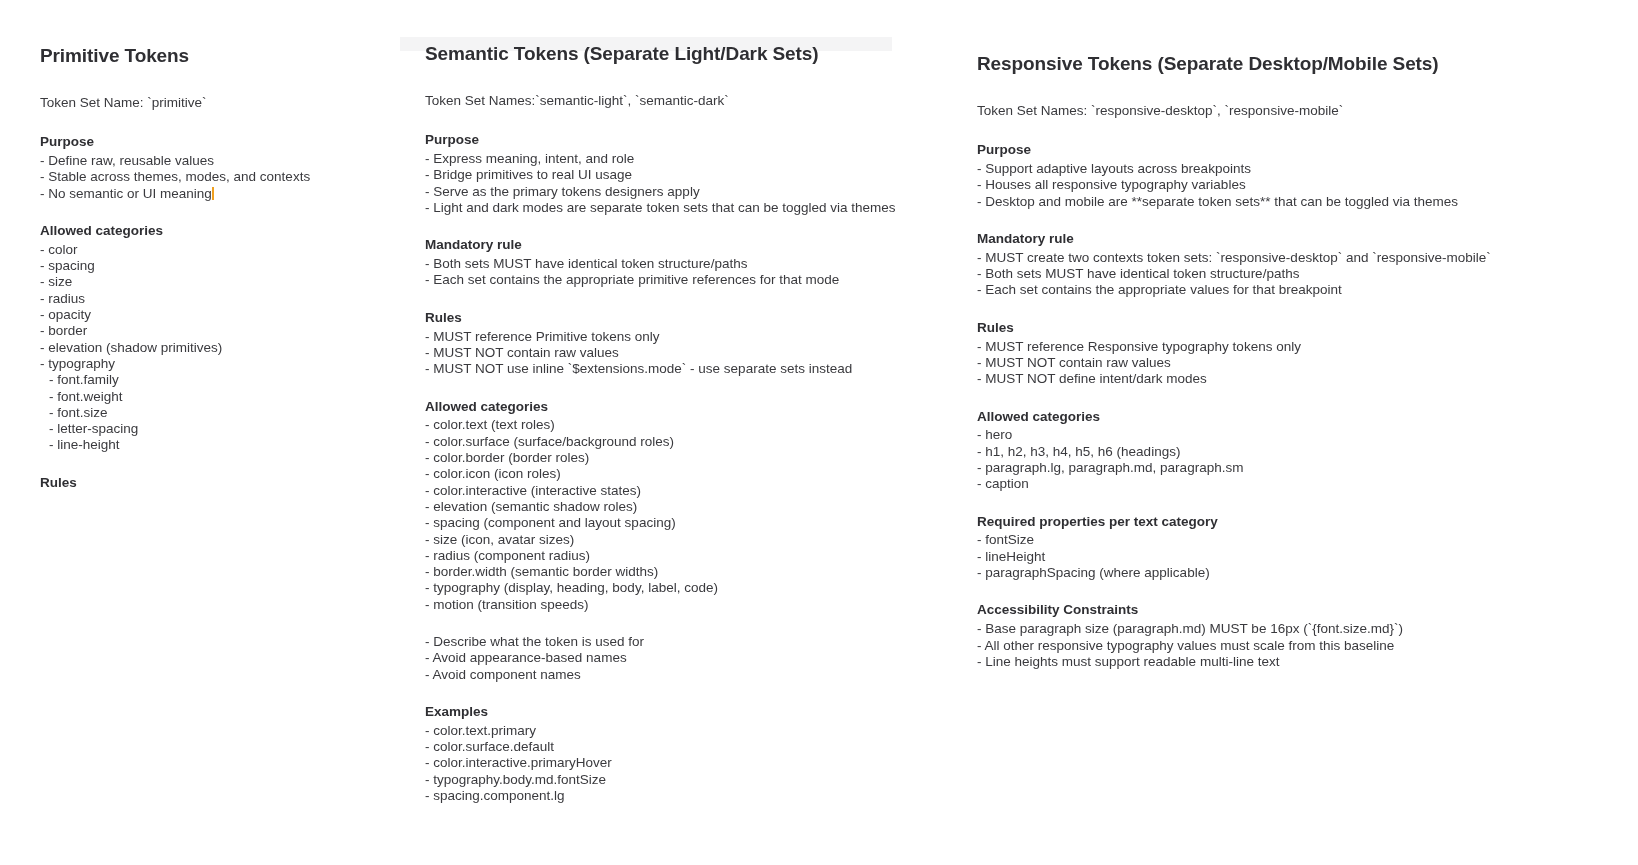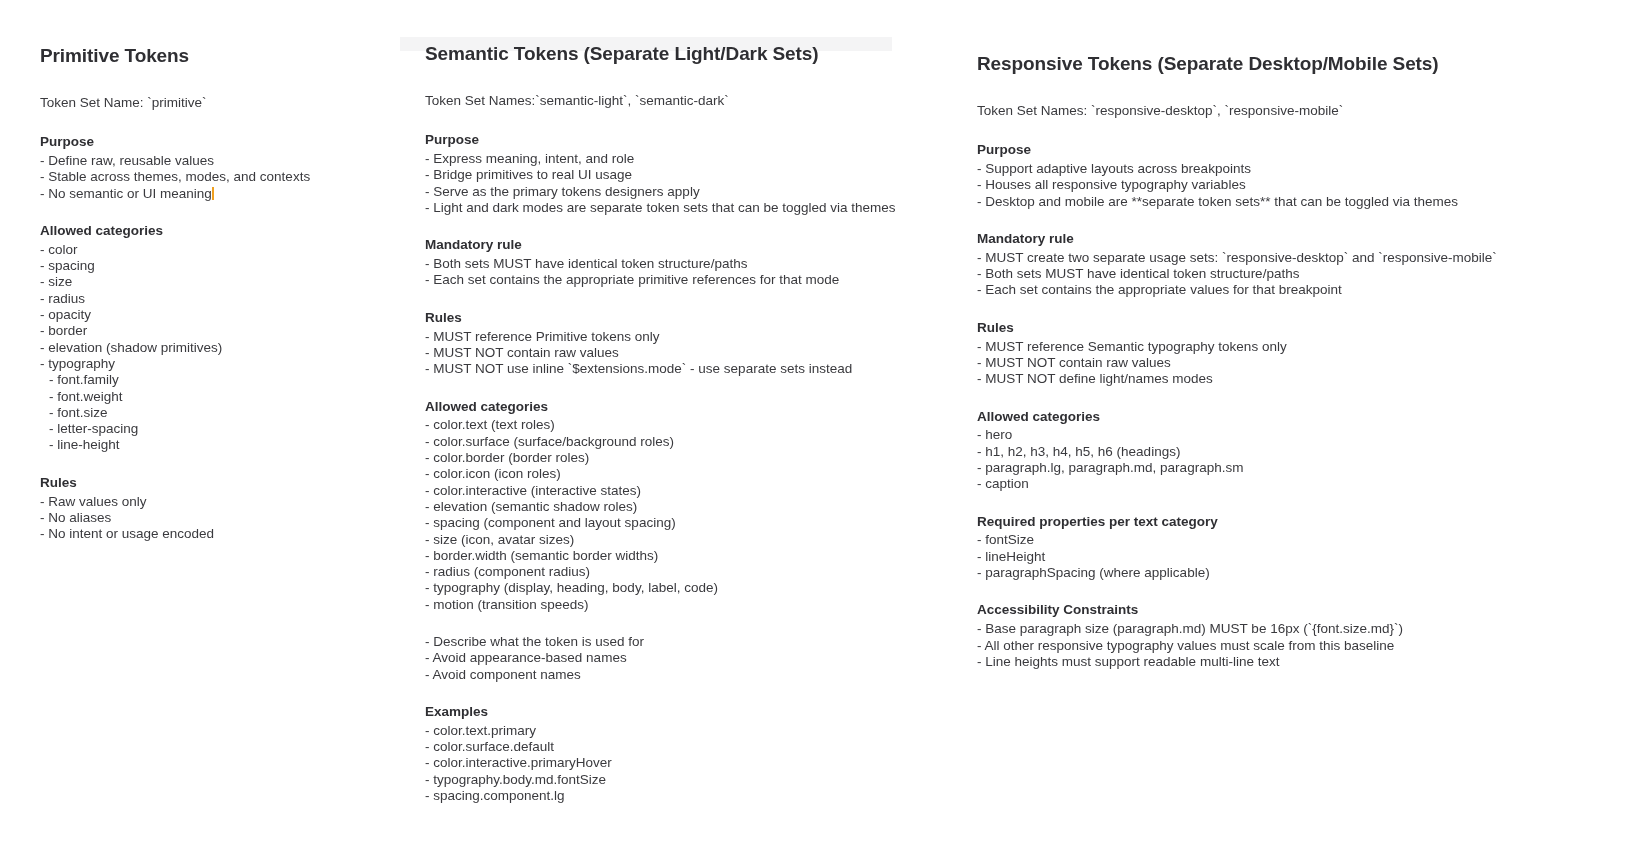--- a/index.html
+++ b/index.html
@@ -137,25 +137,20 @@
             <li><span>- typography</span></li>
             <li class="indent"><span>- font.family</span></li>
             <li class="indent"><span>- font.weight</span></li>
             <li class="indent"><span>- font.size</span></li>
             <li class="indent"><span>- letter-spacing</span></li>
             <li class="indent"><span>- line-height</span></li>
           </ul>
         </div>
         <div class="sec">
           <div class="sec-head">Rules</div>
-          <ul class="sec-list">
-            <li><span>- Raw values only</span></li>
-            <li><span>- No aliases</span></li>
-            <li><span>- No intent or usage encoded</span></li>
-          </ul>
         </div>
       </div>
   </section>
 
   <section class="col col-2">
     <h2 class="doc-title">Semantic Tokens (Separate Light/Dark Sets)</h2>
     <p class="setname">Token Set Names:`semantic-light`, `semantic-dark`</p>
     <div class="sections">
         <div class="sec">
           <div class="sec-head">Purpose</div>
@@ -185,22 +180,22 @@
           <div class="sec-head">Allowed categories</div>
           <ul class="sec-list">
             <li><span>- color.text (text roles)</span></li>
             <li><span>- color.surface (surface/background roles)</span></li>
             <li><span>- color.border (border roles)</span></li>
             <li><span>- color.icon (icon roles)</span></li>
             <li><span>- color.interactive (interactive states)</span></li>
             <li><span>- elevation (semantic shadow roles)</span></li>
             <li><span>- spacing (component and layout spacing)</span></li>
             <li><span>- size (icon, avatar sizes)</span></li>
+            <li><span>- radius (component radius)</span></li>
             <li><span>- border.width (semantic border widths)</span></li>
-            <li><span>- radius (component radius)</span></li>
             <li><span>- typography (display, heading, body, label, code)</span></li>
             <li><span>- motion (transition speeds)</span></li>
           </ul>
         </div>
         <div class="sec">
           <ul class="sec-list">
             <li><span>- Describe what the token is used for</span></li>
             <li><span>- Avoid appearance-based names</span></li>
             <li><span>- Avoid component names</span></li>
           </ul>
@@ -226,31 +221,31 @@
           <div class="sec-head">Purpose</div>
           <ul class="sec-list">
             <li><span>- Support adaptive layouts across breakpoints</span></li>
             <li><span>- Houses all responsive typography variables</span></li>
             <li><span>- Desktop and mobile are **separate token sets** that can be toggled via themes</span></li>
           </ul>
         </div>
         <div class="sec">
           <div class="sec-head">Mandatory rule</div>
           <ul class="sec-list">
-            <li><span>- MUST create two separate usage sets: `responsive-desktop` and `responsive-mobile`</span></li>
+            <li><span>- MUST create two contexts token sets: `responsive-desktop` and `responsive-mobile`</span></li>
             <li><span>- Both sets MUST have identical token structure/paths</span></li>
             <li><span>- Each set contains the appropriate values for that breakpoint</span></li>
           </ul>
         </div>
         <div class="sec">
           <div class="sec-head">Rules</div>
           <ul class="sec-list">
-            <li><span>- MUST reference Semantic typography tokens only</span></li>
+            <li><span>- MUST reference Responsive typography tokens only</span></li>
             <li><span>- MUST NOT contain raw values</span></li>
-            <li><span>- MUST NOT define light/names modes</span></li>
+            <li><span>- MUST NOT define intent/dark modes</span></li>
           </ul>
         </div>
         <div class="sec">
           <div class="sec-head">Allowed categories</div>
           <ul class="sec-list">
             <li><span>- hero</span></li>
             <li><span>- h1, h2, h3, h4, h5, h6 (headings)</span></li>
             <li><span>- paragraph.lg, paragraph.md, paragraph.sm</span></li>
             <li><span>- caption</span></li>
           </ul>

